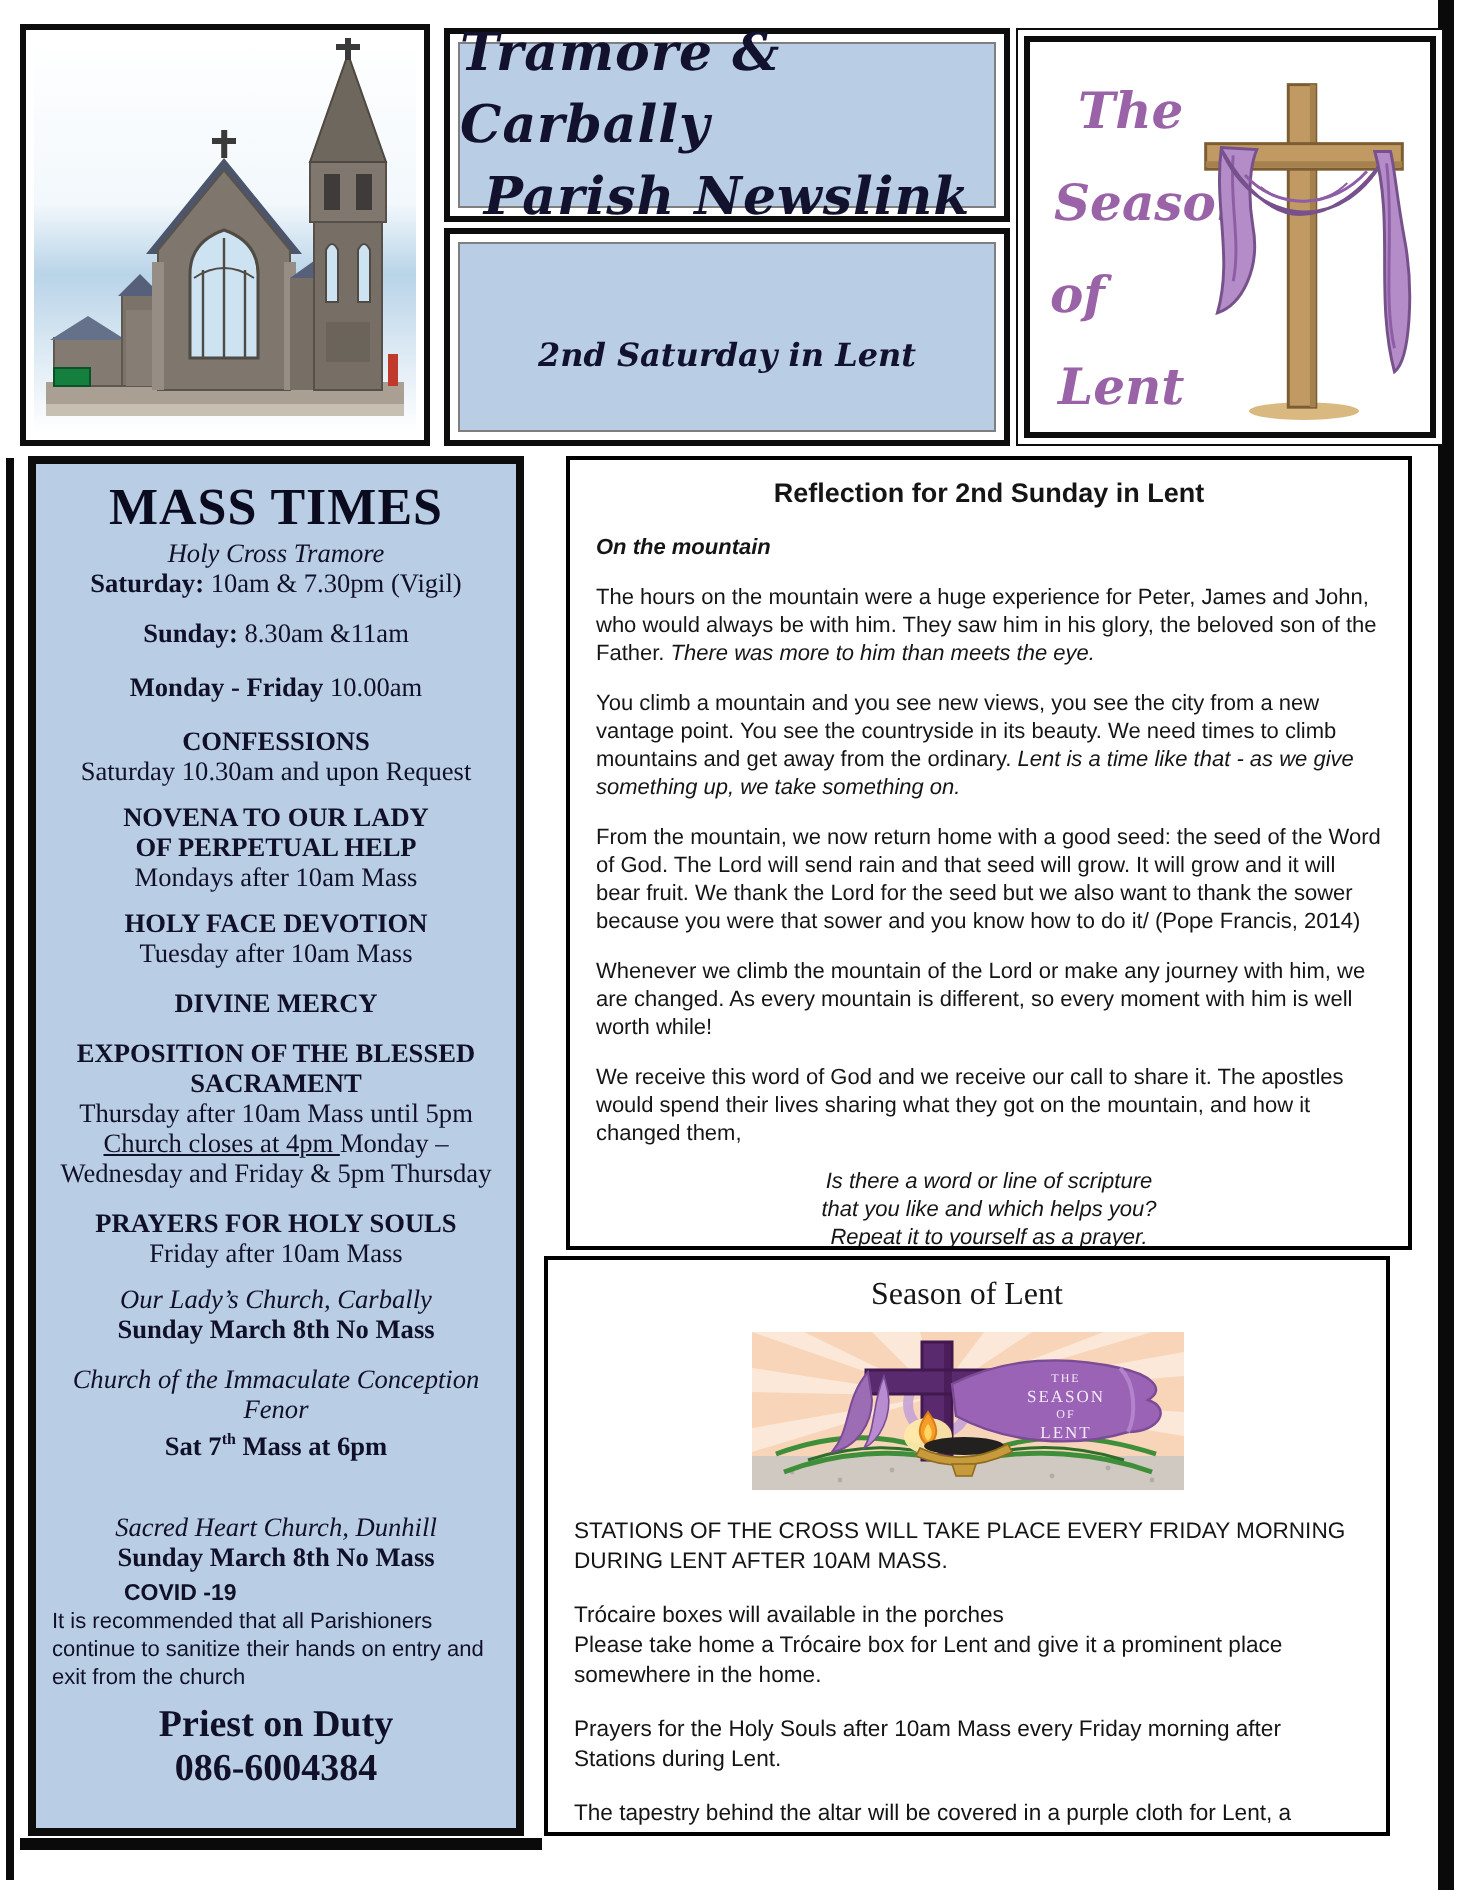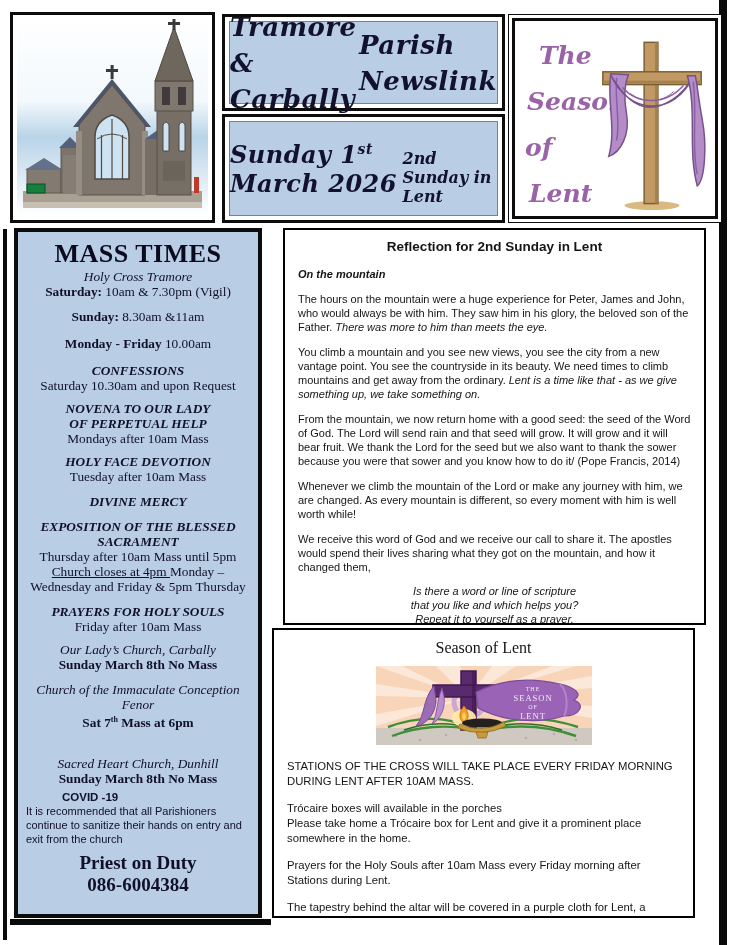--- a/index.html
+++ b/index.html
@@ -15,21 +15,21 @@
   
   .photo-box{position:absolute;left:10px;top:12px;width:205px;height:211px;
              border:3px solid #0c0c0c;background:#fff;box-sizing:border-box;}
   .photo-box svg{display:block;margin:4px;width:191px;height:197px;}
 
   .mast-box{position:absolute;left:222px;width:283px;border:3px solid #0c0c0c;
             background:#fff;padding:4px;box-sizing:border-box;}
   .title-box{top:14px;height:97px;}
   .date-box{top:114px;height:109px;}
   .mast-inner{width:100%;height:100%;background:#b9cde4;border:1px solid #7f7f7f;
-              box-sizing:border-box;display:flex;flex-direction:row;align-items:center;justify-content:center;}
+              box-sizing:border-box;display:flex;flex-direction:column;align-items:center;justify-content:center;}
   .mast-title{font-family:"DejaVu Serif",serif;font-style:italic;font-weight:700;
               font-size:26px;line-height:36px;color:#12122e;letter-spacing:.5px;}
   .mast-date{font-family:"DejaVu Serif",serif;font-style:italic;font-weight:700;
              font-size:24px;color:#12122e;letter-spacing:.5px;}
   .mast-date sup{font-size:58%;}
   .mast-sub{font-family:"DejaVu Serif",serif;font-style:italic;font-weight:700;
             font-size:16px;margin-top:18px;color:#12122e;}
 
   .lent-box{position:absolute;left:508px;top:14px;width:214px;height:209px;
             border:1px solid #0c0c0c;background:#fff;padding:3px;box-sizing:border-box;}
@@ -42,21 +42,21 @@
   .lent-words div:nth-child(4){margin-left:4px;}
   .lent-cross{position:absolute;right:4px;top:4px;width:118px;height:190px;}
 
   
   .mass-box{position:absolute;left:14px;top:228px;width:248px;height:690px;
             border:4px solid #0c0c0c;background:#b9cde4;box-sizing:border-box;
             padding:7px 8px 0 8px;text-align:center;overflow:hidden;}
   .m-h1{font-size:26px;font-weight:700;line-height:30px;letter-spacing:.5px;color:#0b0b20;}
   .m-line{font-size:13.3px;line-height:15px;}
   .m-it{font-style:italic;}
-  .m-bi{font-weight:700;font-style:italic;}
+  .m-bi{font-weight:700;}
   .m-b{font-weight:700;}
   .mt4{margin-top:4px;}  .mt6{margin-top:6px;}  .mt8{margin-top:8px;}
   .mt10{margin-top:10px;}.mt12{margin-top:12px;}.mt26{margin-top:26px;}
   .m-underline{text-decoration:underline;}
   .m-covid{font-family:"Liberation Sans",sans-serif;font-size:11.5px;line-height:14px;
            text-align:left;font-weight:700;margin-left:36px;}
   .m-covid-text{font-family:"Liberation Sans",sans-serif;font-size:11px;line-height:14px;
                 text-align:left;}
   .m-priest{font-size:19px;font-weight:700;line-height:22px;}
   sup.m-sup{font-size:60%;}
@@ -151,22 +151,21 @@
 
   <div class="mast-box title-box">
     <div class="mast-inner">
       <div class="mast-title">Tramore &amp; Carbally</div>
       <div class="mast-title">Parish Newslink</div>
     </div>
   </div>
 
   <div class="mast-box date-box">
     <div class="mast-inner">
-      <div class="mast-date"><span>Sunday 1</span><sup>st</sup><span> March 2026</span></div>
-      <div class="mast-sub">2nd Sunday in Lent</div>
+      <div class="mast-sub">2nd Saturday in Lent</div>
     </div>
   </div>
 
   <div class="lent-box">
     <div class="lent-inner">
       <div class="lent-words">
         <div>The</div>
         <div>Season</div>
         <div>of</div>
         <div>Lent</div>

